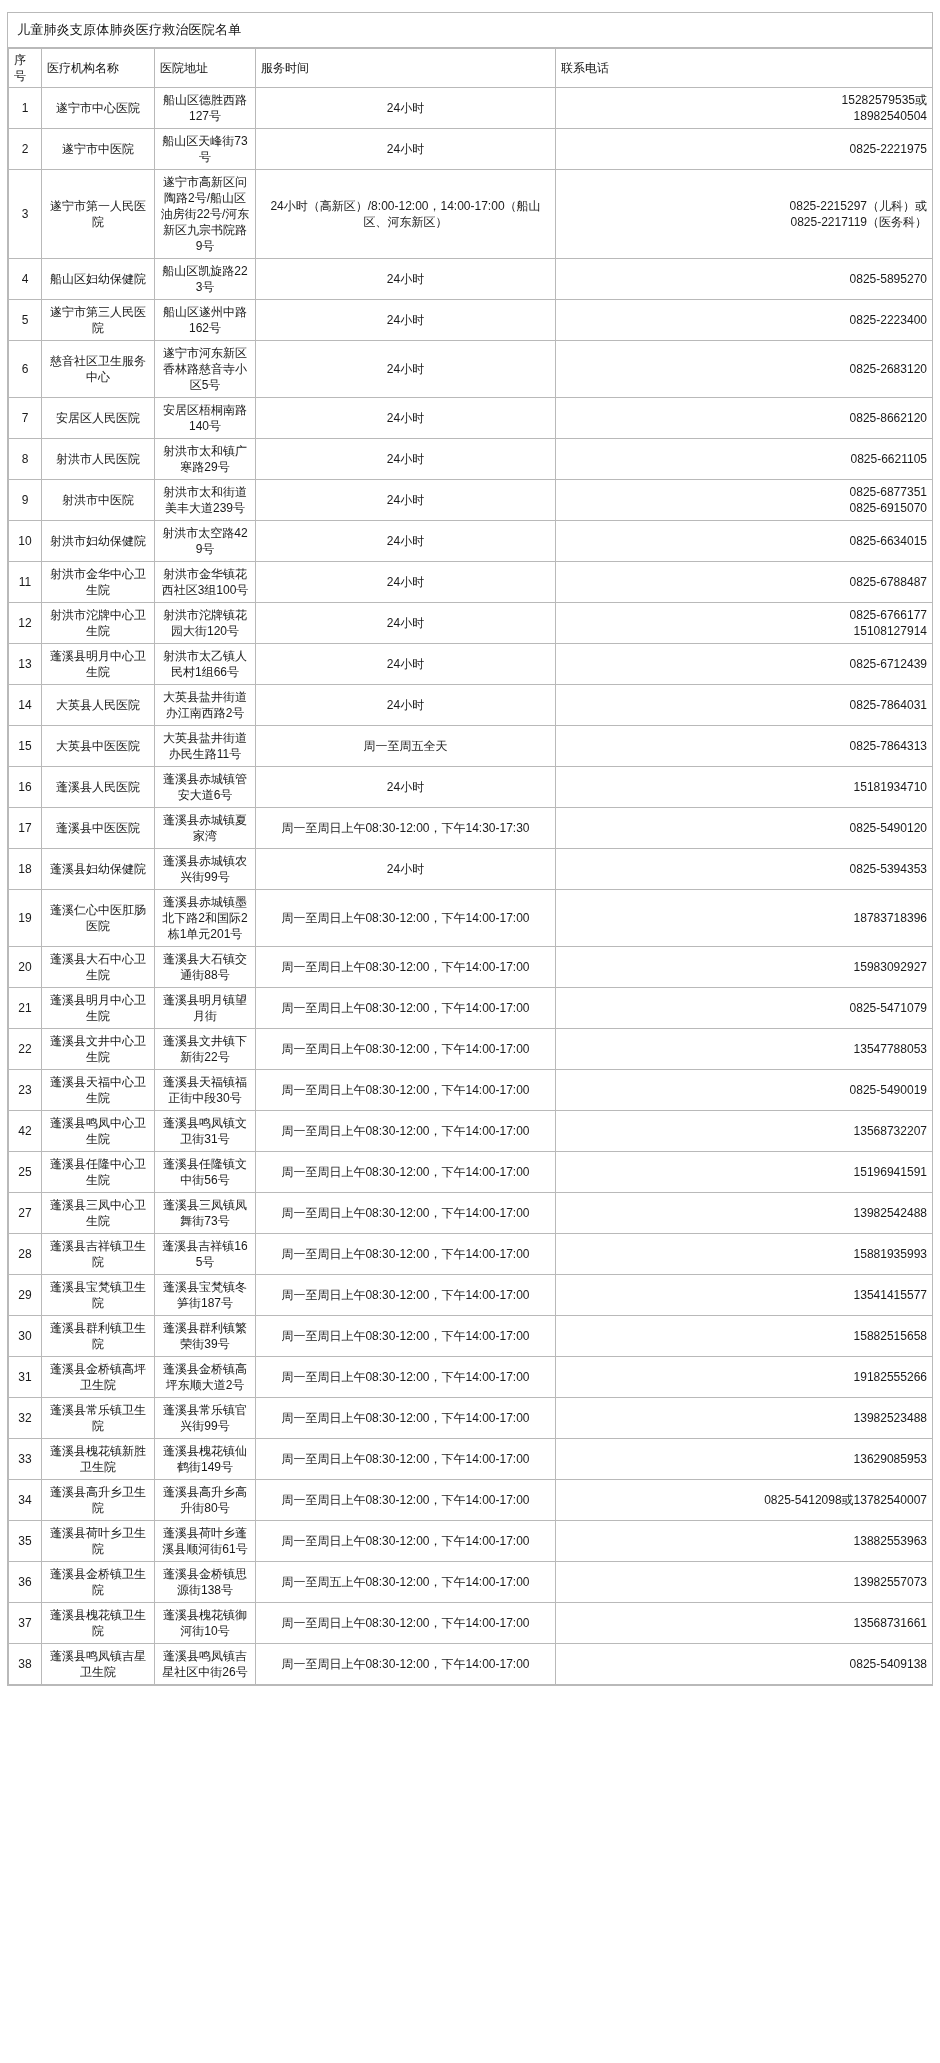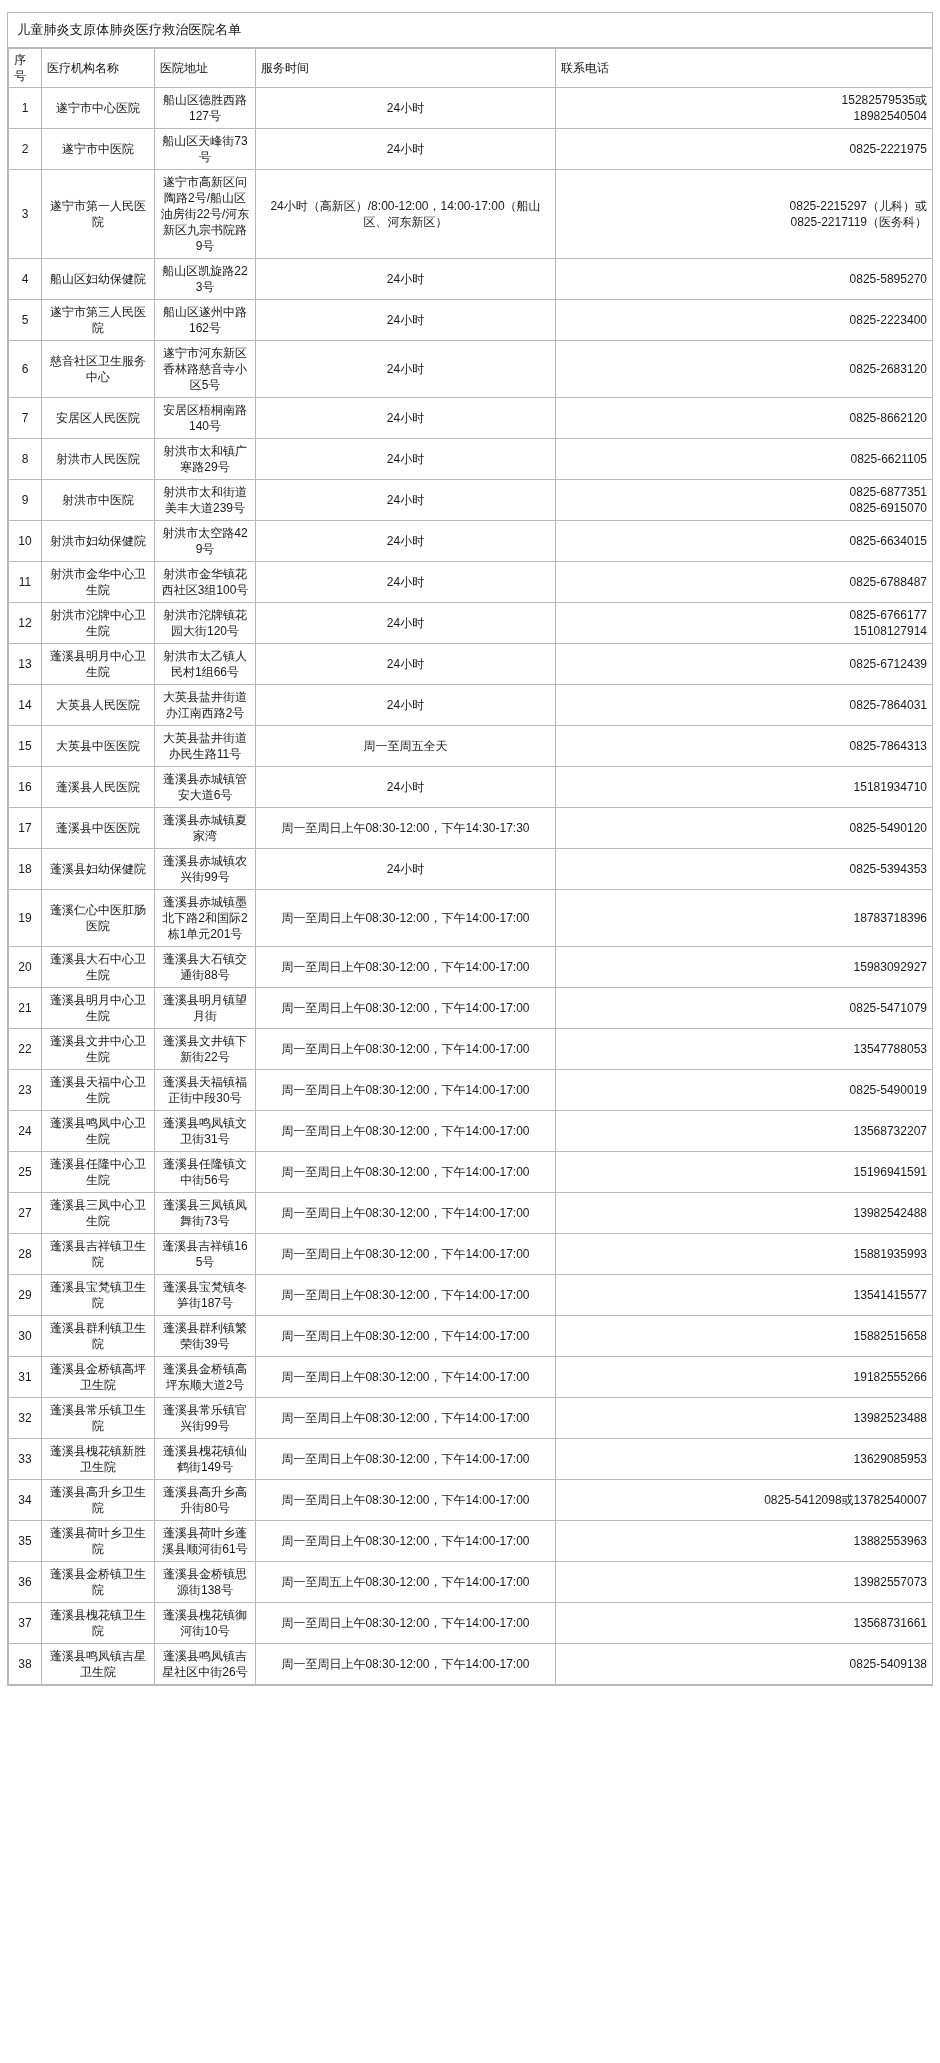--- a/index.html
+++ b/index.html
@@ -267,21 +267,21 @@
             <td class="phone nowrap-lines">13547788053</td>
           </tr>
           <tr>
             <td class="idx nowrap-lines">23</td>
             <td class="name nowrap-lines">蓬溪县天福中心卫生院</td>
             <td class="addr nowrap-lines">蓬溪县天福镇福正街中段30号</td>
             <td class="hours nowrap-lines">周一至周日上午08:30-12:00，下午14:00-17:00</td>
             <td class="phone nowrap-lines">0825-5490019</td>
           </tr>
           <tr>
-            <td class="idx nowrap-lines">24</td>
+            <td class="idx nowrap-lines">42</td>
             <td class="name nowrap-lines">蓬溪县鸣凤中心卫生院</td>
             <td class="addr nowrap-lines">蓬溪县鸣凤镇文卫街31号</td>
             <td class="hours nowrap-lines">周一至周日上午08:30-12:00，下午14:00-17:00</td>
             <td class="phone nowrap-lines">13568732207</td>
           </tr>
           <tr>
             <td class="idx nowrap-lines">25</td>
             <td class="name nowrap-lines">蓬溪县任隆中心卫生院</td>
             <td class="addr nowrap-lines">蓬溪县任隆镇文中街56号</td>
             <td class="hours nowrap-lines">周一至周日上午08:30-12:00，下午14:00-17:00</td>

